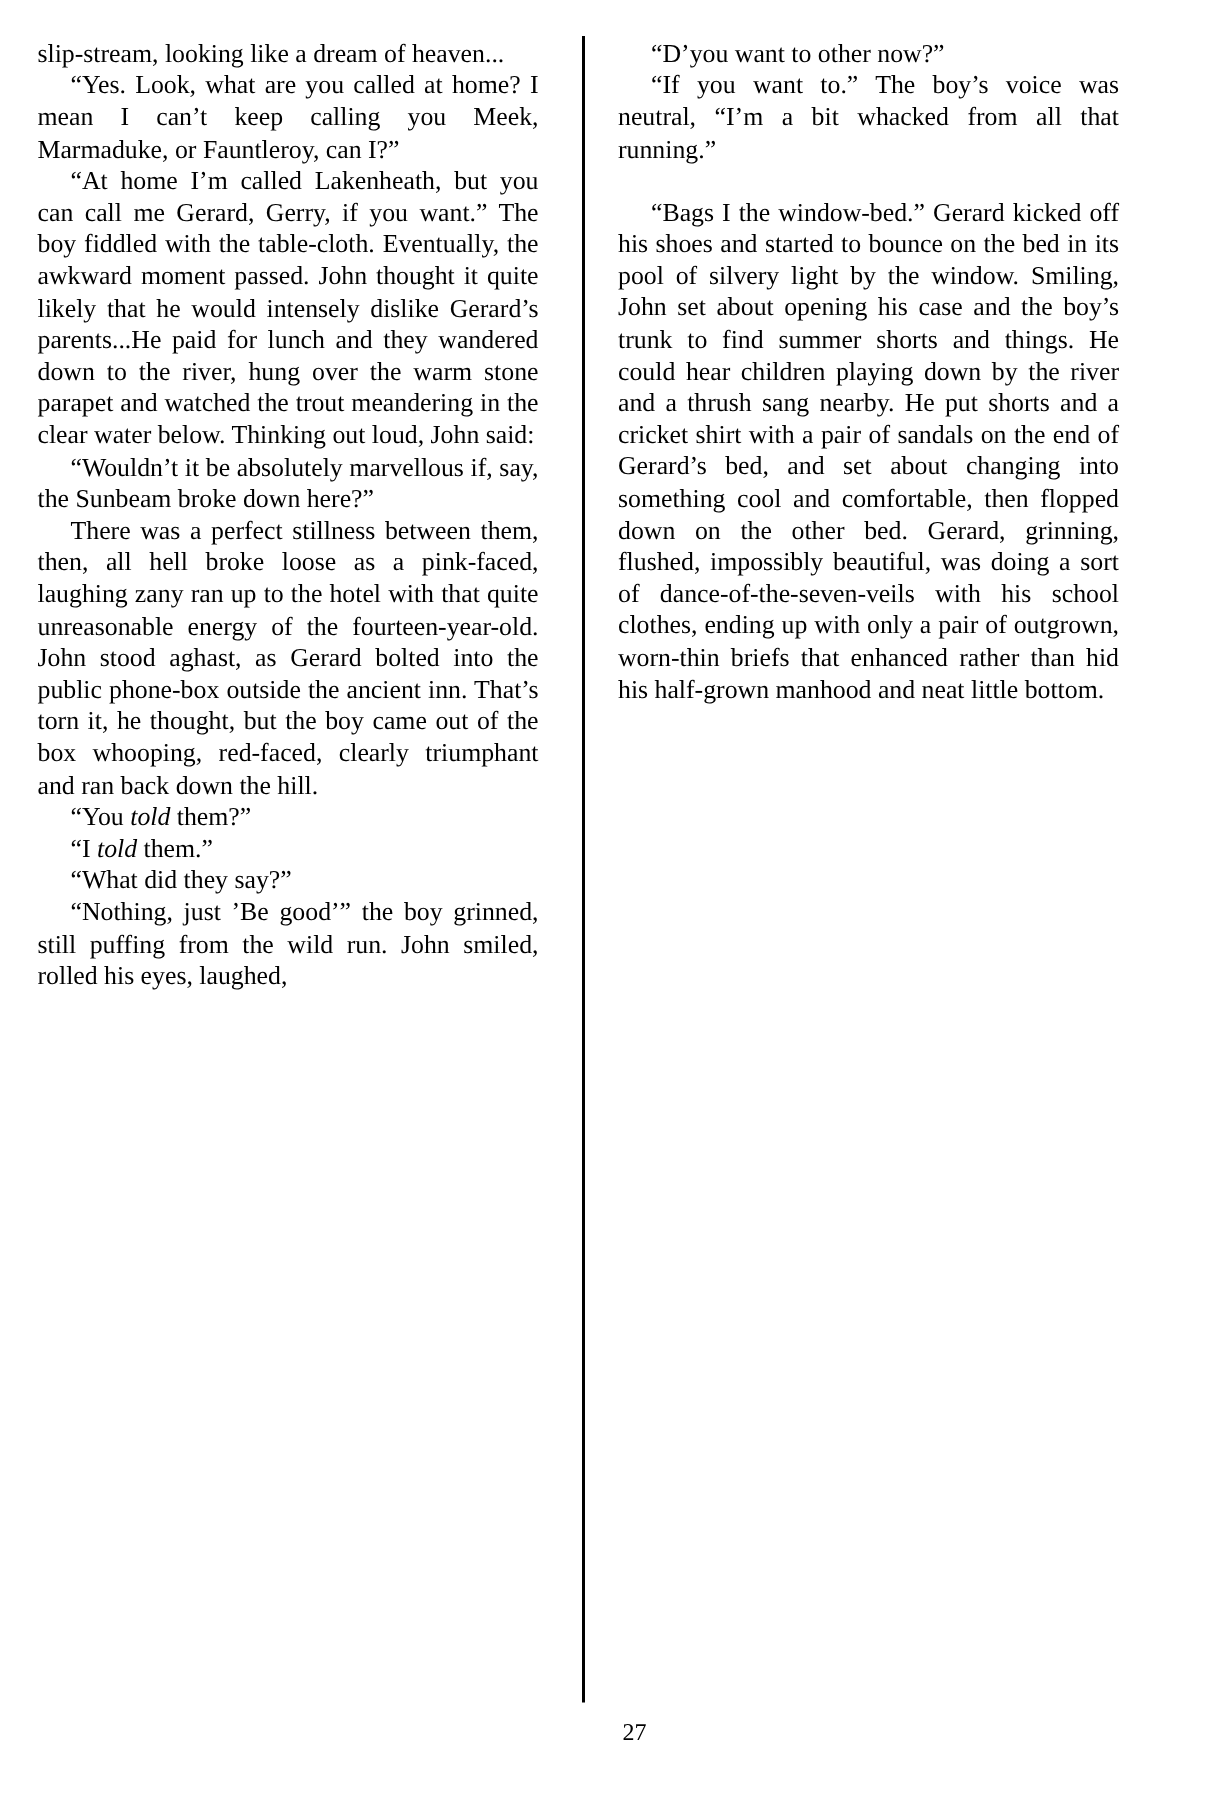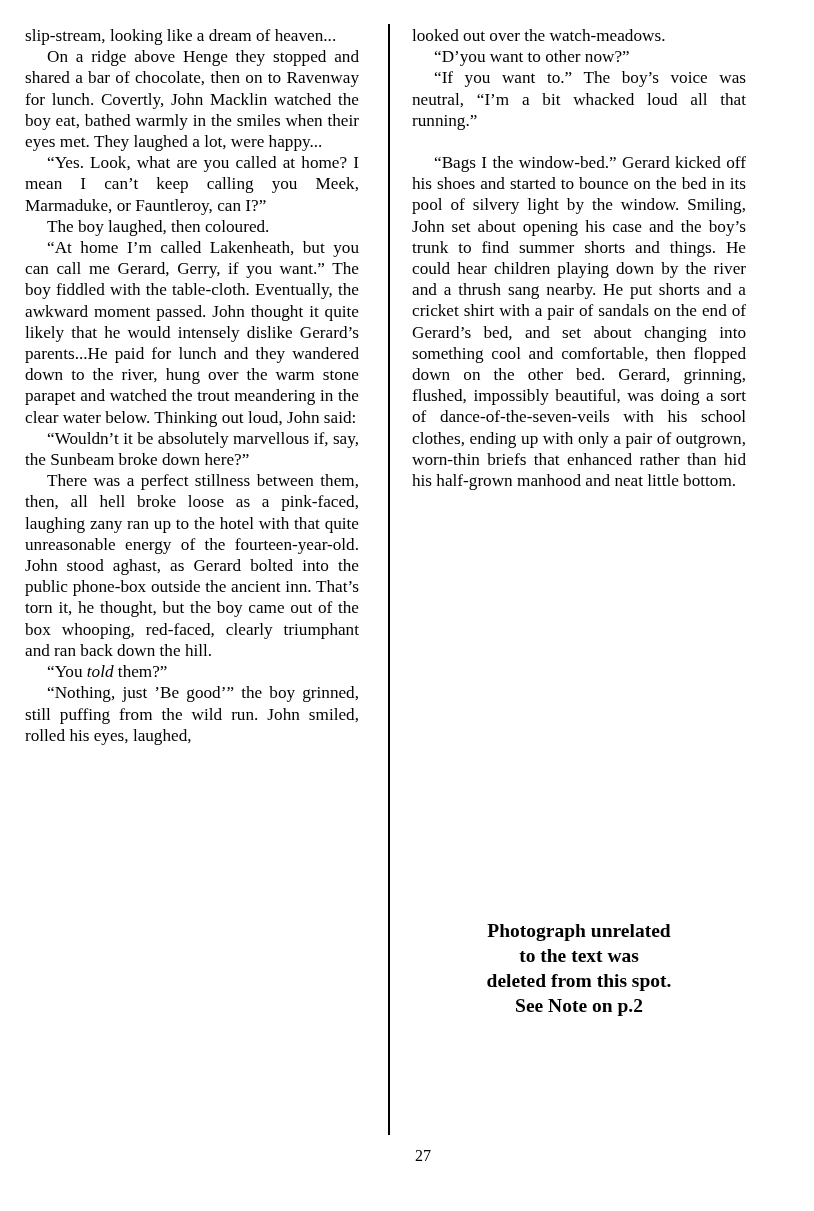--- a/index.html
+++ b/index.html
@@ -97,44 +97,37 @@
 </style>
 </head>
 <body>
 
 <div class="page">
 
   <div class="columns">
 
     <div class="col col-left">
         <p class="noindent justified">slip-stream, looking like a dream of heaven...</p>
-        <p class="justified">On a ridge above Henge they stopped and shared a bar of chocolate, then on to Ravenway for lunch. Covertly, John Macklin watched the boy eat, bathed warmly in the smiles when their eyes met. They laughed a lot, were happy...</p>
         <p class="justified">“Yes. Look, what are you called at home? I mean I can’t keep calling you Meek, Marmaduke, or Fauntleroy, can I?”</p>
-        <p class="justified">The boy laughed, then coloured.</p>
         <p class="justified">“At home I’m called Lakenheath, but you can call me Gerard, Gerry, if you want.” The boy fiddled with the table-cloth. Eventually, the awkward moment passed. John thought it quite likely that he would intensely dislike Gerard’s parents...He paid for lunch and they wandered down to the river, hung over the warm stone parapet and watched the trout meandering in the clear water below. Thinking out loud, John said:</p>
         <p class="justified">“Wouldn’t it be absolutely marvellous if, say, the Sunbeam broke down here?”</p>
         <p class="justified">There was a perfect stillness between them, then, all hell broke loose as a pink-faced, laughing zany ran up to the hotel with that quite unreasonable energy of the fourteen-year-old. John stood aghast, as Gerard bolted into the public phone-box outside the ancient inn. That’s torn it, he thought, but the boy came out of the box whooping, red-faced, clearly triumphant and ran back down the hill.</p>
         <p class="justified">“You <em>told</em> them?”</p>
+        <p class="justified">“I <em>told</em> them.”</p>
+        <p class="justified">“What did they say?”</p>
         <p>“Nothing, just ’Be good’” the boy grinned, still puffing from the wild run. John smiled, rolled his eyes, laughed,</p>
       </div>
 
     <div class="col col-right">
-        <p class="noindent justified">looked out over the watch-meadows.</p>
         <p class="justified">“D’you want to other now?”</p>
-        <p class="justified">“If you want to.” The boy’s voice was neutral, “I’m a bit whacked loud all that running.”</p>
+        <p class="justified">“If you want to.” The boy’s voice was neutral, “I’m a bit whacked from all that running.”</p>
         <div class="gap"></div>
         <p>“Bags I the window-bed.” Gerard kicked off his shoes and started to bounce on the bed in its pool of silvery light by the window. Smiling, John set about opening his case and the boy’s trunk to find summer shorts and things. He could hear children playing down by the river and a thrush sang nearby. He put shorts and a cricket shirt with a pair of sandals on the end of Gerard’s bed, and set about changing into something cool and comfortable, then flopped down on the other bed. Gerard, grinning, flushed, impossibly beautiful, was doing a sort of dance-of-the-seven-veils with his school clothes, ending up with only a pair of outgrown, worn-thin briefs that enhanced rather than hid his half-grown manhood and neat little bottom.</p>
       </div>
 
   </div>
 
   <div class="col-rule"></div>
 
-  <div class="note">
-      <div>Photograph unrelated</div>
-      <div>to the text was</div>
-      <div>deleted from this spot.</div>
-      <div>See Note on p.2</div>
-    </div>
 
   <div class="folio">27</div>
 
 </div>
 
 </body></html>

